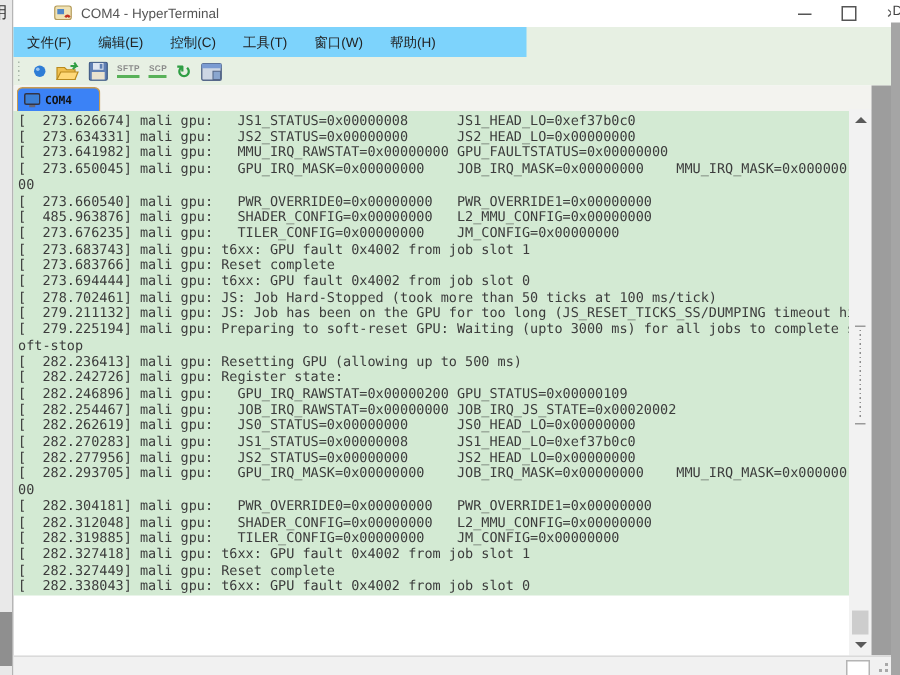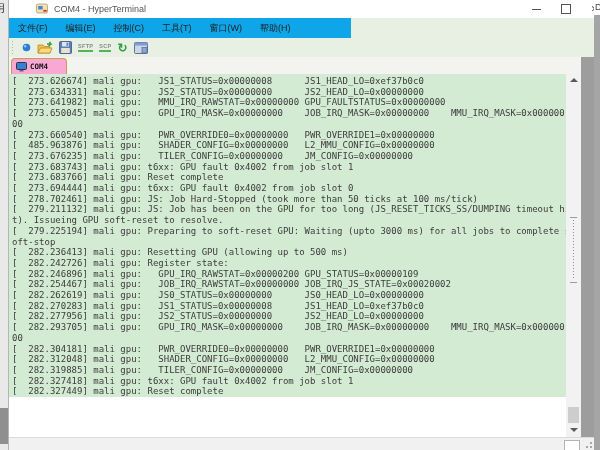--- a/index.html
+++ b/index.html
@@ -21,33 +21,33 @@
   .app-icon{width:12px;height:12px;margin:0 6px 0 6px;flex:none;}
   .title-text{font-size:9px;color:#555;}
   .win-controls{position:absolute;right:6px;top:0;height:18px;display:flex;}
   .win-btn{width:29px;height:18px;display:flex;align-items:center;justify-content:center;}
   .glyph-min{width:9px;height:1px;background:#555;}
   .glyph-max{width:8px;height:8px;border:1px solid #555;}
   .glyph-close{font-size:9px;color:#555;line-height:1;}
 
   
   .bandarea{position:absolute;left:0;top:18px;width:100%;height:39px;background:#e7f0e3;}
-  .menuband{position:absolute;left:0;top:0;width:342px;height:20px;background:#0ea5e9;display:flex;align-items:center;}
+  .menuband{position:absolute;left:0;top:0;width:342px;height:20px;background:#7dd3fc;display:flex;align-items:center;}
   .menu-item{font-size:9px;color:#222;padding:0 9px;white-space:nowrap;}
   .toolbar{position:absolute;left:0;top:20px;width:100%;height:19px;display:flex;align-items:center;}
   .tb-grip{width:3px;height:14px;margin-left:3px;margin-right:6px;
            background:repeating-linear-gradient(#aab8aa 0 1px,transparent 1px 3px);width:1px;}
   .tb-ico{height:16px;display:flex;align-items:center;justify-content:center;margin:0 3px;}
   .lbl-ico{font-size:5.5px;font-weight:bold;color:#8a8a8a;border-bottom:2px solid #58b158;
            padding-bottom:1px;letter-spacing:.3px;}
   .refresh-glyph{font-size:12px;color:#2f9e44;font-weight:bold;line-height:1;}
 
   
   .tabbar{position:absolute;left:0;top:57px;width:572px;height:17px;background:#f3f3ef;}
-  .tab{position:absolute;left:2px;top:1px;width:56px;height:16px;background:#f9a8d4;
+  .tab{position:absolute;left:2px;top:1px;width:56px;height:16px;background:#3b82f6;
        border:1px solid #c79b52;border-bottom:none;border-radius:4px 4px 0 0;
        display:flex;align-items:center;box-sizing:border-box;}
   .tab-label{font-size:7.5px;font-weight:bold;color:#111;font-family:"DejaVu Sans Mono",monospace;}
 
   
   .terminal{position:absolute;left:0;top:74px;width:557px;height:323px;background:#d3ead3;
             overflow:hidden;padding:2px 0 0 3px;box-sizing:border-box;}
   .term-line{font-family:"DejaVu Sans Mono","Liberation Mono",monospace;font-size:9px;
              line-height:10.7px;color:#3c3c3c;white-space:pre;}
 
@@ -176,21 +176,20 @@
         <div class="term-line">[  273.650045] mali gpu:   GPU_IRQ_MASK=0x00000000    JOB_IRQ_MASK=0x00000000    MMU_IRQ_MASK=0x000000</div>
         <div class="term-line">00</div>
         <div class="term-line">[  273.660540] mali gpu:   PWR_OVERRIDE0=0x00000000   PWR_OVERRIDE1=0x00000000</div>
         <div class="term-line">[  485.963876] mali gpu:   SHADER_CONFIG=0x00000000   L2_MMU_CONFIG=0x00000000</div>
         <div class="term-line">[  273.676235] mali gpu:   TILER_CONFIG=0x00000000    JM_CONFIG=0x00000000</div>
         <div class="term-line">[  273.683743] mali gpu: t6xx: GPU fault 0x4002 from job slot 1</div>
         <div class="term-line">[  273.683766] mali gpu: Reset complete</div>
         <div class="term-line">[  273.694444] mali gpu: t6xx: GPU fault 0x4002 from job slot 0</div>
         <div class="term-line">[  278.702461] mali gpu: JS: Job Hard-Stopped (took more than 50 ticks at 100 ms/tick)</div>
         <div class="term-line">[  279.211132] mali gpu: JS: Job has been on the GPU for too long (JS_RESET_TICKS_SS/DUMPING timeout hi</div>
-        <div class="term-line">t). Issueing GPU soft-reset to resolve.</div>
         <div class="term-line">[  279.225194] mali gpu: Preparing to soft-reset GPU: Waiting (upto 3000 ms) for all jobs to complete s</div>
         <div class="term-line">oft-stop</div>
         <div class="term-line">[  282.236413] mali gpu: Resetting GPU (allowing up to 500 ms)</div>
         <div class="term-line">[  282.242726] mali gpu: Register state:</div>
         <div class="term-line">[  282.246896] mali gpu:   GPU_IRQ_RAWSTAT=0x00000200 GPU_STATUS=0x00000109</div>
         <div class="term-line">[  282.254467] mali gpu:   JOB_IRQ_RAWSTAT=0x00000000 JOB_IRQ_JS_STATE=0x00020002</div>
         <div class="term-line">[  282.262619] mali gpu:   JS0_STATUS=0x00000000      JS0_HEAD_LO=0x00000000</div>
         <div class="term-line">[  282.270283] mali gpu:   JS1_STATUS=0x00000008      JS1_HEAD_LO=0xef37b0c0</div>
         <div class="term-line">[  282.277956] mali gpu:   JS2_STATUS=0x00000000      JS2_HEAD_LO=0x00000000</div>
         <div class="term-line">[  282.293705] mali gpu:   GPU_IRQ_MASK=0x00000000    JOB_IRQ_MASK=0x00000000    MMU_IRQ_MASK=0x000000</div>

